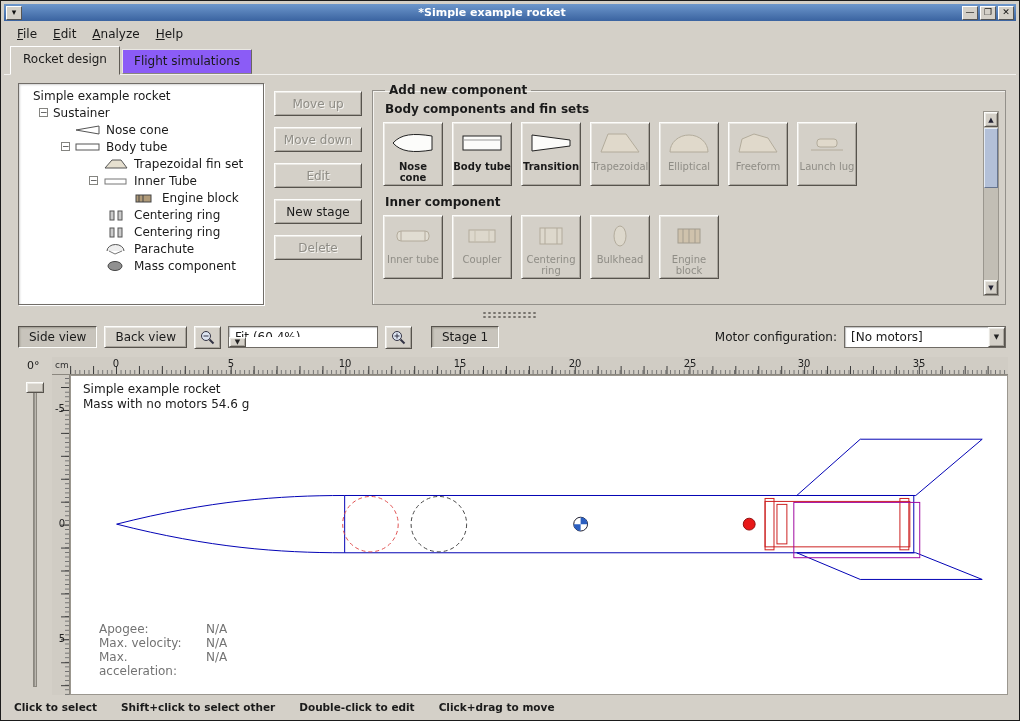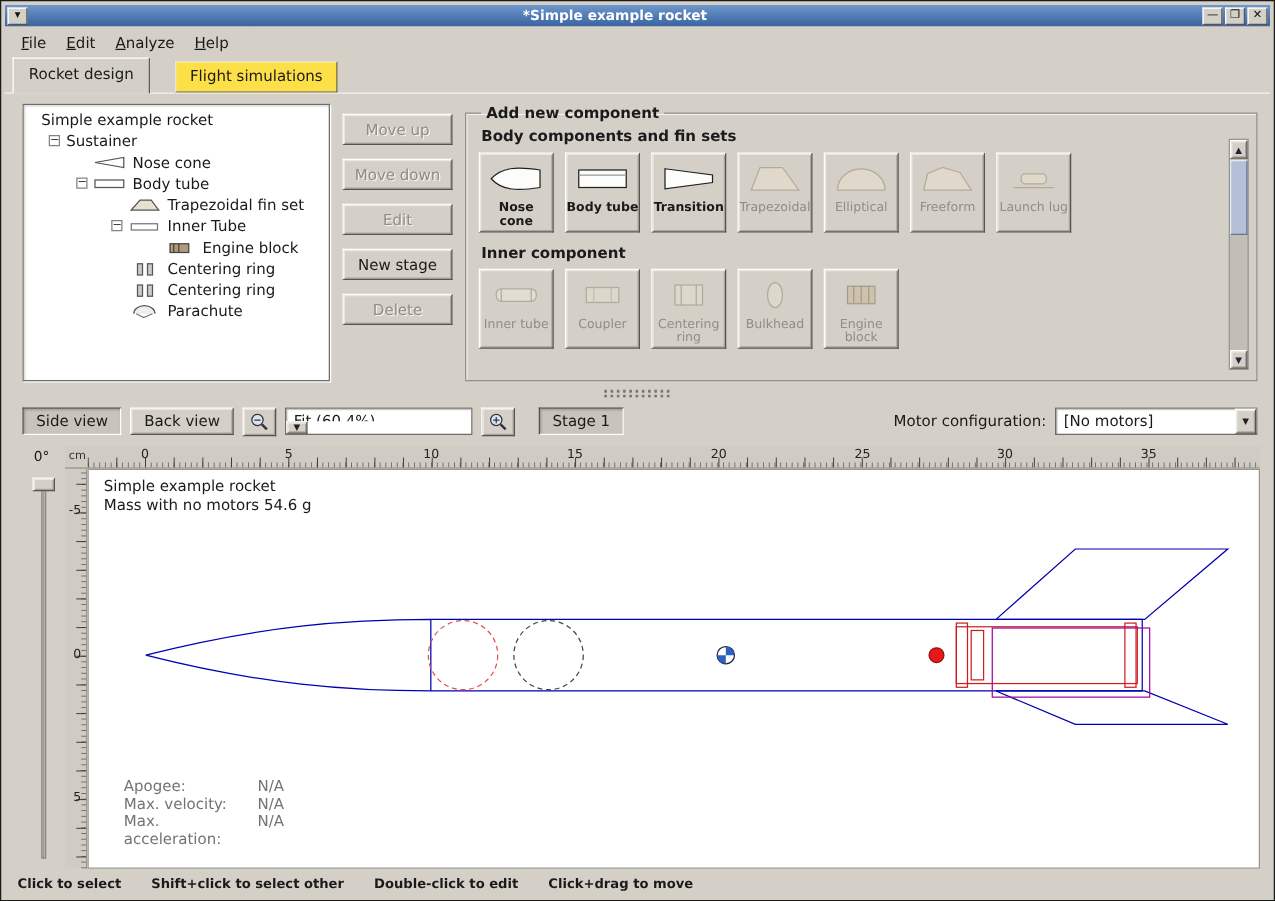--- a/index.html
+++ b/index.html
@@ -15,21 +15,21 @@
 
   
   .menubar { height: 25px; flex: none; display: flex; align-items: center; padding-left: 6px; gap: 2px; }
   .menu-item { display: inline-block; padding: 3px 7px; cursor: default; }
   .menu-item::first-letter { text-decoration: underline; }
 
   
   .tabrow { height: 29px; flex: none; display: flex; align-items: flex-end; padding-left: 6px; border-bottom: 1px solid #f2f1ee; }
   .tab { padding: 5px 12px 6px; border: 1px solid; border-color: #fff #5f5b55 transparent #fff; background: #d4d0c8; position: relative; }
   .tab.active { z-index: 2; margin-bottom: -1px; padding-bottom: 8px; }
-  .tab.inactive { background: #fde047; padding: 4px 11px 5px; margin-left: 20px; border-color: #e9e7e2 #6a6660 #8a867f #e9e7e2; }
+  .tab.inactive { background: #8b5cf6; padding: 4px 11px 5px; margin-left: 2px; border-color: #e9e7e2 #6a6660 #8a867f #e9e7e2; }
 
   
   .raised { background: #d4d0c8; border: 1px solid; border-color: #fdfdfb #57534d #57534d #fdfdfb; box-shadow: inset 1px 1px 0 #e9e7e2, inset -1px -1px 0 #a9a59d; }
   .pressed { background: #c8c4bc; border: 1px solid; border-color: #57534d #fdfdfb #fdfdfb #57534d; box-shadow: inset 1px 1px 2px #9b978f; }
 
   
   .top-section { height: 234px; flex: none; display: flex; gap: 10px; padding: 8px 10px 4px 14px; }
   .tree-panel { width: 246px; flex: none; background: #fff; border: 1px solid #716d68; box-shadow: inset 1px 1px 2px rgba(0,0,0,.18), 1px 1px 0 #fff; padding: 3px 0; overflow: hidden; }
   .tree-row { height: 17px; display: flex; align-items: center; gap: 5px; white-space: nowrap; cursor: default; }
   .twisty { width: 9px; height: 9px; flex: none; border: 1px solid #848480; background: #fff; font-size: 9px; line-height: 7px; text-align: center; color: #333; }
@@ -184,20 +184,26 @@
           </svg>
         <span>Centering ring</span>
       </div>
       <div class="tree-row p4">
         <svg class="tree-icon" width="26" height="12">
             <path d="M4,8 A8.5,6.5 0 0 1 21,8" fill="#eee" stroke="#555"></path>
             <path d="M6,8 L12,11 L19,8" fill="none" stroke="#777"></path>
           </svg>
         <span>Parachute</span>
       </div>
+      <div class="tree-row p4">
+        <svg class="tree-icon" width="26" height="12">
+            <ellipse cx="12" cy="6" rx="7" ry="4.5" fill="#909090" stroke="#444"></ellipse>
+          </svg>
+        <span>Mass component</span>
+      </div>
     </div>
 
     <div class="actions-col">
       <div class="action-btn raised disabled">Move up</div>
       <div class="action-btn raised disabled">Move down</div>
       <div class="action-btn raised disabled">Edit</div>
       <div class="action-btn raised">New stage</div>
       <div class="action-btn raised disabled">Delete</div>
     </div>
 

